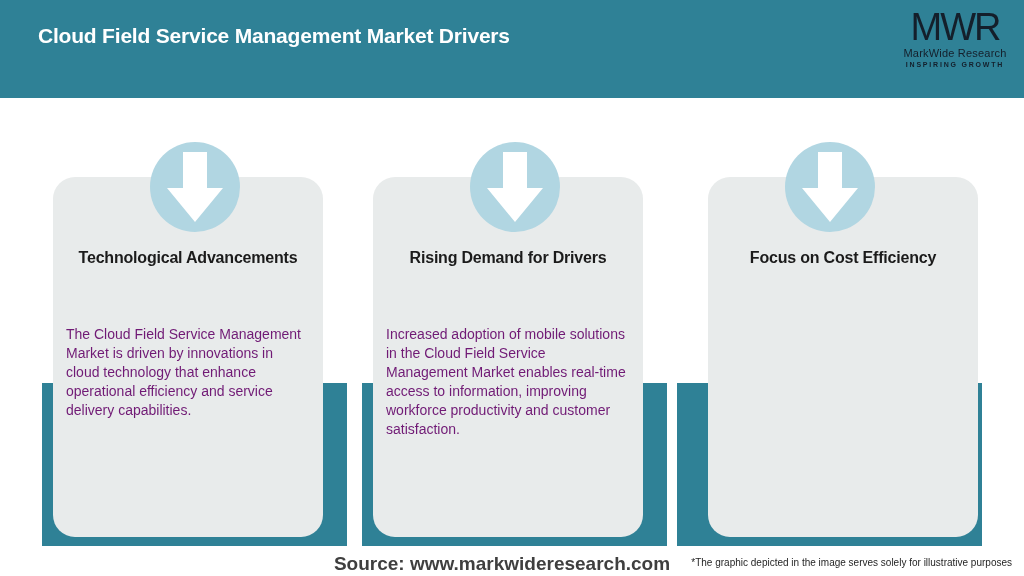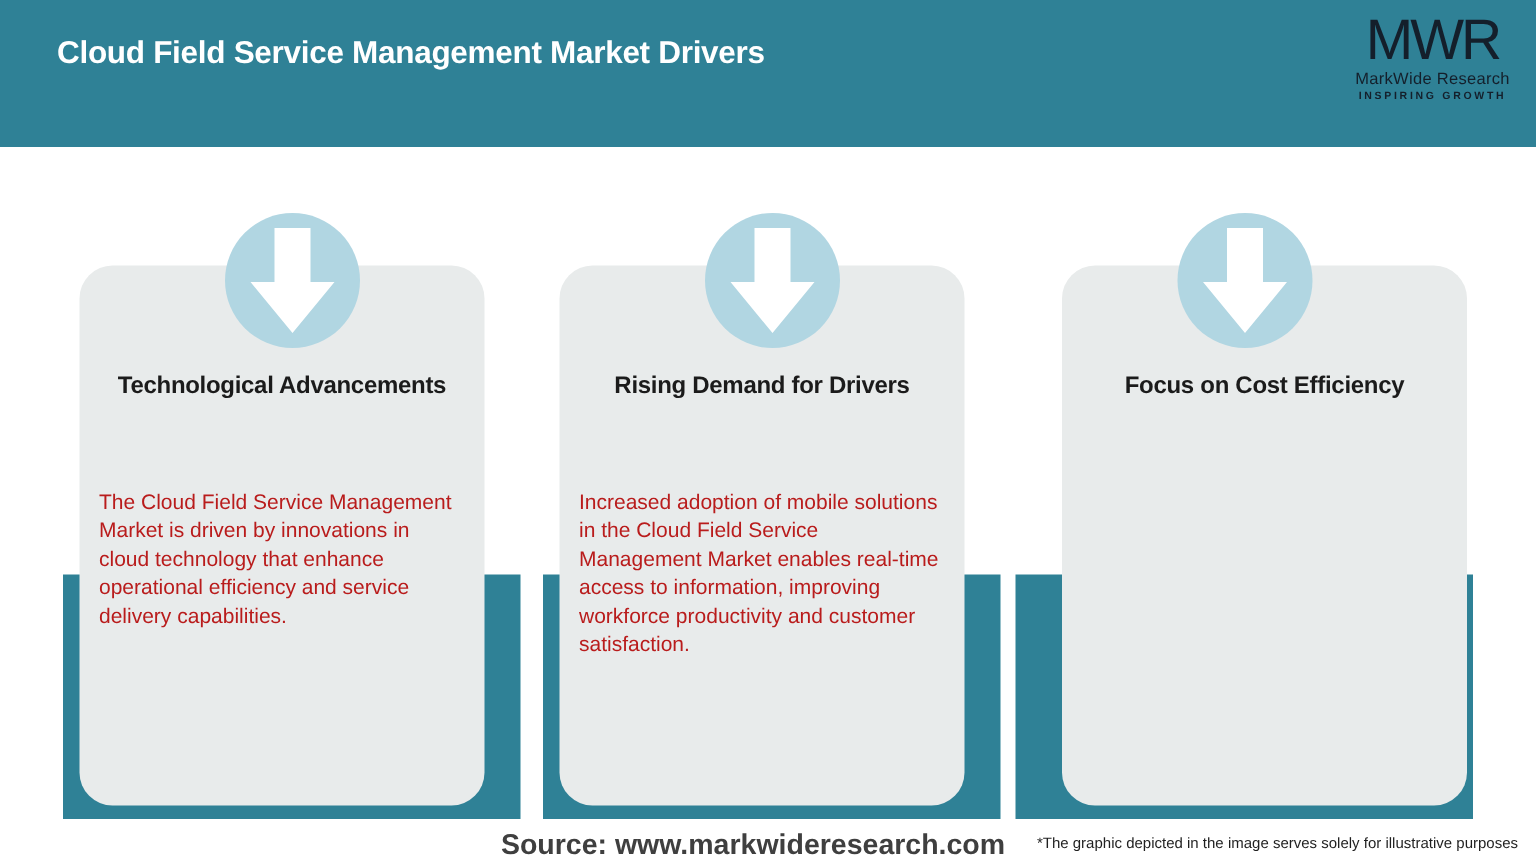--- a/index.html
+++ b/index.html
@@ -45,21 +45,21 @@
   .icon-circle{
     position:absolute;top:142px;width:90px;height:90px;border-radius:50%;
     background:#B1D6E2;display:flex;align-items:center;justify-content:center;
   }
   .card-title{
     position:absolute;top:72px;left:0;right:0;text-align:center;
     font-size:16px;font-weight:bold;color:#1b1b1b;letter-spacing:-0.2px;
   }
   .card-desc{
     position:absolute;top:148px;left:13px;right:13px;
-    font-size:14px;line-height:19px;color:#b91c1c;text-align:left;
+    font-size:14px;line-height:19px;color:#701a75;text-align:left;
   }
   .shadow-1{left:42px;}  .card-1{left:53px;}  .circle-1{left:150px;}
   .shadow-2{left:362px;} .card-2{left:373px;} .circle-2{left:470px;}
   .shadow-3{left:677px;} .card-3{left:688px;margin-left:20px;} .circle-3{left:785px;}
   
   .source-text{
     position:absolute;top:553px;left:0;width:1004px;text-align:center;
     font-size:19px;font-weight:bold;color:#3f3f3f;
   }
   .disclaimer-text{

